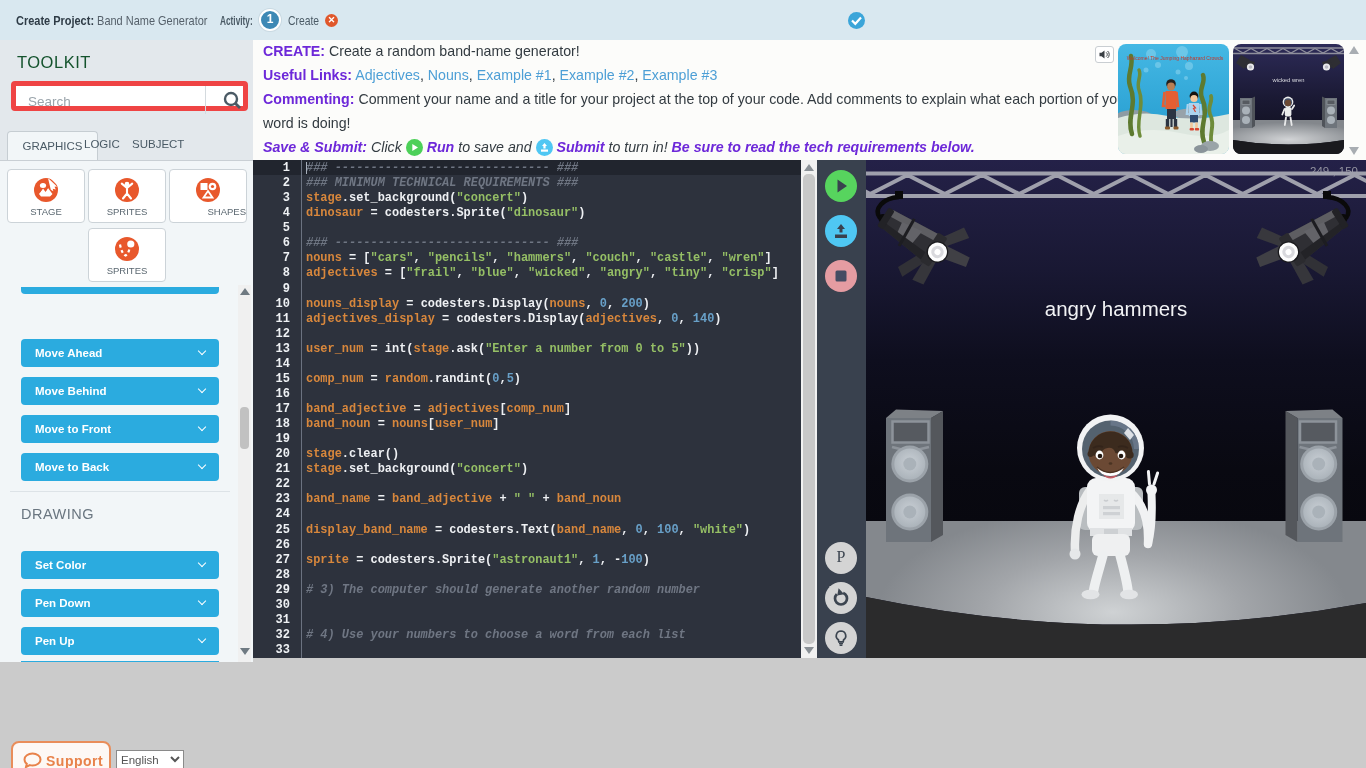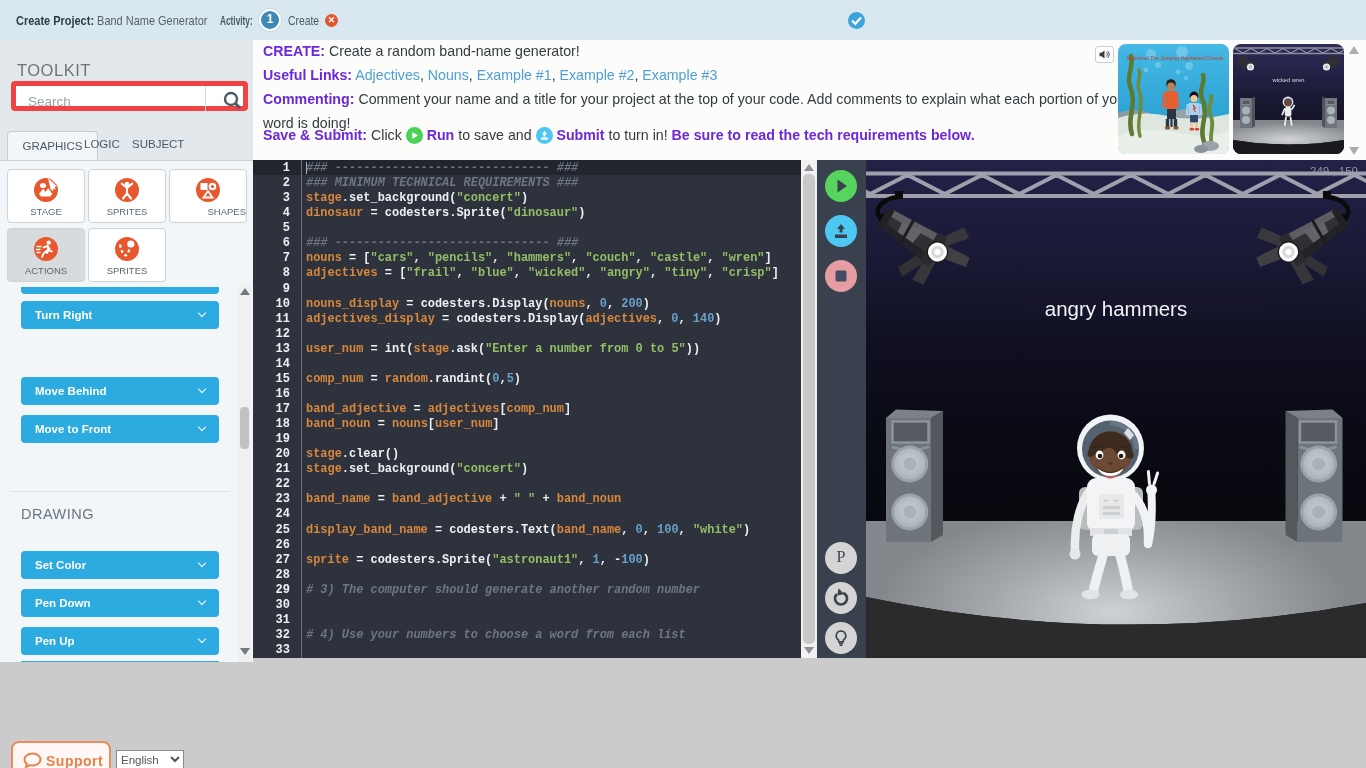--- a/index.html
+++ b/index.html
@@ -15,21 +15,21 @@
   .numcirc { position:absolute; left:259px; top:9px; width:22px; height:22px; border-radius:50%;
      background:#3e89b5; border:2.5px solid #fff; color:#fff; font-size:12px; font-weight:bold;
      text-align:center; line-height:17px; box-shadow:0 0 0 1px #c9d9e2; }
   .xcirc { position:absolute; left:325px; top:13.5px; width:13px; height:13px; border-radius:50%;
      background:#e0572b; color:#fff; font-size:9px; font-weight:bold; text-align:center; line-height:13px; }
   .checkcirc { position:absolute; left:848px; top:12px; width:17px; height:17px; border-radius:50%;
      background:#3ba5d9; }
 
   
   #sidebar { left:0; top:40px; width:253px; height:622px; background:#e3e8ec; }
-  #tk-title { position:absolute; left:17px; top:21px; font-size:16.5px; color:#737373; letter-spacing:0.5px; }
+  #tk-title { position:absolute; left:17px; top:13px; font-size:16.5px; color:#14532d; letter-spacing:0.5px; }
   #searchbox { position:absolute; left:11px; top:41px; width:237px; height:30px; background:#fff;
      border:5px solid #ef4444; border-radius:4px; }
   #searchbox .ph { position:absolute; left:12px; top:8px; font-size:13.5px; color:#9aa4ab; }
   #searchbox .div { position:absolute; left:189px; top:0; width:1px; height:28px; background:#d4dade; }
   
   .tab { position:absolute; top:91px; font-size:11.5px; color:#4a5a65; }
   #tab-g { left:7px; width:91px; height:30px; background:#f2f6f8; border:1px solid #c6cdd2;
      border-bottom:none; border-radius:4px 4px 0 0; text-align:center; line-height:28px; }
   #tab-l { left:84px; top:98px; }
   #tab-s { left:132px; top:98px; }
@@ -150,60 +150,53 @@
     </div>
   <div class="cell" style="left:169px; top:129px;text-align:right;">
       <div class="ic"><svg width="24" height="24" viewBox="0 0 24 24">
           <rect x="4.5" y="5" width="7" height="7" fill="#fff"></rect>
           <circle cx="16.5" cy="8.5" r="3.8" fill="#fff"></circle>
           <circle cx="16.5" cy="8.5" r="1.6" fill="#e8582c"></circle>
           <path d="M12,13 L16.5,19.5 L7.5,19.5 Z" fill="none" stroke="#fff" stroke-width="1.8"></path>
         </svg></div>
       <div class="lbl">SHAPES</div>
     </div>
-  <div class="cell sel" style="left:7px; top:188px;">
-      <div class="ic"><svg width="24" height="24" viewBox="0 0 24 24">
-          <circle cx="14.8" cy="5.6" r="2.2" fill="#fff"></circle>
-          <path d="M9.5,10.5 L13.5,8.8 L15.5,12 L13,16 M13.5,8.8 L14.5,13 L18,14.5 M13,13.5 L9.5,16.5 L8,20" stroke="#fff" stroke-width="1.9" stroke-linecap="round" fill="none"></path>
-          <path d="M3,9.5 h4 M2.5,12.5 h3.5 M3,15.5 h3" stroke="#fff" stroke-width="1.5" stroke-linecap="round"></path>
-        </svg></div>
-      <div class="lbl">ACTIONS</div>
-    </div>
   <div class="cell" style="left:88px; top:188px;">
       <div class="ic"><svg width="24" height="24" viewBox="0 0 24 24">
           <circle cx="15.8" cy="7" r="3.6" fill="#fff"></circle>
           <path d="M5,7.5 C6,13 8,17.5 10.5,18.5 C13,17 14,14 14.5,11.5" stroke="#fff" stroke-width="2.2" stroke-dasharray="3 2.6" fill="none"></path>
         </svg></div>
       <div class="lbl">SPRITES</div>
     </div>
 
   <div style="position:absolute; left:21px; top:247px; width:198px; height:7px; background:#2babdf; border-radius:0 0 4px 4px;"></div>
 
-  <div class="bluebtn" style="top:261px;">Turn Right<span class="chev"></span></div>
+  <div class="bluebtn" style="top:299px;">Move Ahead<span class="chev"></span></div>
   <div class="bluebtn" style="top:337px;">Move Behind<span class="chev"></span></div>
   <div class="bluebtn" style="top:375px;">Move to Front<span class="chev"></span></div>
+  <div class="bluebtn" style="top:413px;">Move to Back<span class="chev"></span></div>
   <div id="listsep" style="top:451px;"></div>
   <div id="drawhdr">DRAWING</div>
   <div class="bluebtn" style="top:511px;">Set Color<span class="chev"></span></div>
   <div class="bluebtn" style="top:549px;">Pen Down<span class="chev"></span></div>
   <div class="bluebtn" style="top:587px;">Pen Up<span class="chev"></span></div>
   <div style="position:absolute; left:21px; top:621px; width:198px; height:1px; background:#2babdf;"></div>
 
   <div id="sb-track"></div>
   <div id="sb-thumb"></div>
   <div style="position:absolute;left:240px;top:248px;width:0;height:0;border-left:5px solid transparent;border-right:5px solid transparent;border-bottom:7px solid #6f7a82;"></div>
   <div style="position:absolute;left:240px;top:608px;width:0;height:0;border-left:5px solid transparent;border-right:5px solid transparent;border-top:7px solid #6f7a82;"></div>
 </div>
 
 <div class="abs" id="instr">
   <div class="iline" style="top:3px;"><b>CREATE:</b> Create a random band-name generator!</div>
   <div class="iline" style="top:27px;"><b>Useful Links:</b> <span class="lnk">Adjectives</span>, <span class="lnk">Nouns</span>, <span class="lnk">Example #1</span>, <span class="lnk">Example #2</span>, <span class="lnk">Example #3</span></div>
   <div class="iline" style="top:51px;"><b>Commenting:</b> Comment your name and a title for your project at the top of your code. Add comments to explain what each portion of your</div>
   <div class="iline" style="top:75px;">word is doing!</div>
-  <div class="iline" style="top:87px;"><b>Save &amp; Submit:</b> Click <svg style="vertical-align:-4px;" width="17" height="17" viewBox="0 0 17 17">
+  <div class="iline" style="top:99px;font-style:italic;"><b>Save &amp; Submit:</b> Click <svg style="vertical-align:-4px;" width="17" height="17" viewBox="0 0 17 17">
         <circle cx="8.5" cy="8.5" r="8.5" fill="#4cd058"></circle>
         <path d="M6.3,5 L12,8.5 L6.3,12 Z" fill="#fff"></path>
       </svg> <b>Run</b> to save and <svg style="vertical-align:-4px;" width="17" height="17" viewBox="0 0 17 17">
         <circle cx="8.5" cy="8.5" r="8.5" fill="#4fc7f3"></circle>
         <path d="M8.5,4 L11,7 L9.6,7 L9.6,9.5 L7.4,9.5 L7.4,7 L6,7 Z" fill="#fff"></path>
         <rect x="5" y="10.5" width="7" height="2.2" fill="#fff"></rect>
       </svg> <b>Submit</b> to turn in! <b>Be sure to read the tech requirements below.</b></div>
   <div id="volbtn">
       <svg style="position:absolute;left:2px;top:2px;" width="13" height="11" viewBox="0 0 13 11">
         <path d="M1.5,3.8 h2 L6.5,1.5 v8 L3.5,7.2 h-2 Z" fill="#3a3f44"></path>

